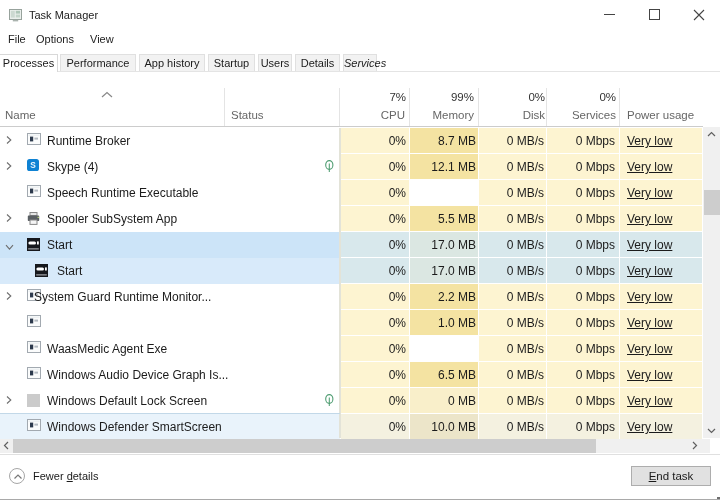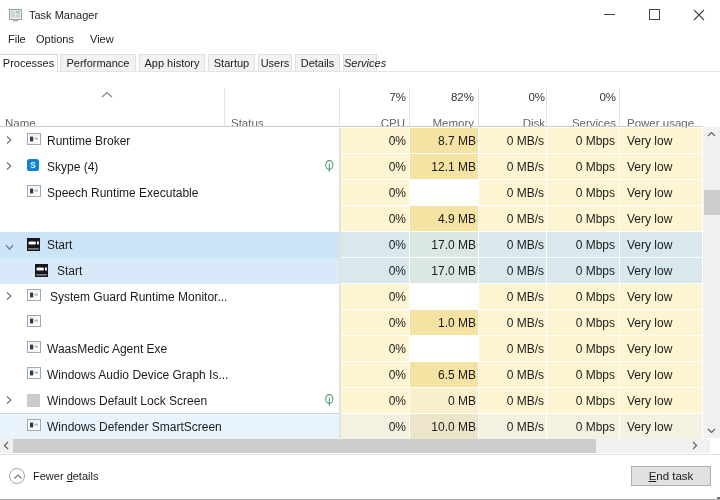--- a/index.html
+++ b/index.html
@@ -11,33 +11,33 @@
 
 .menu { position:absolute; top:33px; font-size:11px; color:#222; }
 
 .tab { position:absolute; top:54px; height:18px; font-size:11px; line-height:17px; text-align:center; color:#1b1b1b; }
 .tab.on { background:#fff; border:1px solid #d8d8d8; border-left:none; border-bottom:none; z-index:2; }
 .tab.off { background:#f2f2f2; border:1px solid #e0e0e0; }
 
 .hsep { position:absolute; top:88px; height:38px; width:1px; background:#e4e4e4; }
 .hline { position:absolute; top:126px; left:0; width:703px; height:1px; background:#cccccc; }
 .hl1 { position:absolute; top:91px; font-size:11.5px; color:#333; }
-.hl2 { position:absolute; top:109px; font-size:11.5px; color:#666;margin-top:8px; }
+.hl2 { position:absolute; top:109px; font-size:11.5px; color:#666; }
 
 .rowwrap { position:absolute; left:0; top:128px; width:703px; height:311px; overflow:hidden; }
 .row { position:absolute; left:0; width:703px; height:26px; }
 .nc { position:absolute; left:0; top:0; width:340px; height:26px; }
 .cell { position:absolute; top:0; height:25px; }
 .chv { position:absolute; top:6px; }
 .chvd { position:absolute; top:8px; }
 .ric { position:absolute; top:6px; }
 .rtx { position:absolute; top:6px; white-space:nowrap; }
 .leaf { position:absolute; left:324px; top:5px; }
 .dr { position:absolute; top:6px; }
-.dl { position:absolute; top:6px; }
+.dl { position:absolute; top:6px;text-decoration:underline; }
 
 .vsb { position:absolute; left:703px; top:127px; width:17px; height:311px; background:#f0f0f0; }
 .vthumb { position:absolute; left:1px; top:63px; width:16px; height:25px; background:#cdcdcd; }
 .sbarrow { position:absolute; width:17px; height:15px; color:#606060; font-size:9px; line-height:15px; text-align:center; }
 .hsb { position:absolute; left:0; top:439px; width:710px; height:14px; background:#f0f0f0; }
 .hthumb { position:absolute; left:13px; top:0; width:583px; height:14px; background:#cdcdcd; }
 .hsbarrow { position:absolute; top:0; height:14px; width:13px; color:#606060; font-size:9px; line-height:13px; text-align:center; }
 
 .fsep { position:absolute; top:454px; left:0; width:720px; height:1px; background:#e0e0e0; }
 .fcirc { position:absolute; left:9px; top:468px; width:16px; height:16px; border:1px solid #a6a6a6; border-radius:50%; }
@@ -86,21 +86,21 @@
     </svg></span>
 <span class="hl2" style="left:231px">Status</span>
 <div class="hsep" style="left:224px"></div>
 <div class="hsep" style="left:339px"></div>
 <div class="hsep" style="left:409px"></div>
 <div class="hsep" style="left:478px"></div>
 <div class="hsep" style="left:546px"></div>
 <div class="hsep" style="left:619px"></div>
 <span class="hl1" style="right:314px">7%</span>
 <span class="hl2" style="right:315px">CPU</span>
-<span class="hl1" style="right:246px">82%</span>
+<span class="hl1" style="right:246px">99%</span>
 <span class="hl2" style="right:246px">Memory</span>
 <span class="hl1" style="right:175px">0%</span>
 <span class="hl2" style="right:175px">Disk</span>
 <span class="hl1" style="right:104px">0%</span>
 <span class="hl2" style="right:104px">Services</span>
 <span class="hl2" style="left:627px">Power usage</span>
 <div class="hline"></div>
 
 <div class="rowwrap">
 <div class="row" style="top:0px">
@@ -180,25 +180,37 @@
         <span class="dr" style="right:2px">0 MB/s</span>
       </div>
       <div class="cell" style="left:547px;width:72px;background:#fdf4d1">
         <span class="dr" style="right:4px">0 Mbps</span>
       </div>
       <div class="cell" style="left:620px;width:82px;background:#fdf4d1">
         <span class="dl" style="left:7px">Very low</span>
       </div>
     </div>
 <div class="row" style="top:78px">
-      <div class="cell" style="left:341px;width:68px;background:#fdf4d1">
-        <span class="dr" style="right:3px">0%</span>
-      </div>
-      <div class="cell" style="left:410px;width:68px;background:#f4e3a2">
-        <span class="dr" style="right:2px">4.9 MB</span>
+      <div class="nc" style="background:#fff">
+        <span class="chv" style="left:6px"><svg width="6" height="10" viewBox="0 0 6 10">
+            <path d="M1 1.5 L4.8 5 L1 8.5" fill="none" stroke="#6e6e6e" stroke-width="1.1"></path>
+          </svg></span>
+        <span class="ric" style="left:27px"><svg width="13" height="13" viewBox="0 0 13 13">
+            <rect x="3" y="0.5" width="7" height="3" fill="#e6e6e6" stroke="#888"></rect>
+            <rect x="0.8" y="3.6" width="11.4" height="5.4" rx="0.8" fill="#5a5f63"></rect>
+            <rect x="3" y="8" width="7" height="4.4" fill="#f5f5f5" stroke="#888"></rect>
+            <rect x="10.6" y="4.8" width="1.2" height="1.2" fill="#c9e77f"></rect>
+          </svg></span>
+        <span class="rtx" style="left:47px">Spooler SubSystem App</span>
+      </div>
+      <div class="cell" style="left:341px;width:68px;background:#fdf4d1">
+        <span class="dr" style="right:3px">0%</span>
+      </div>
+      <div class="cell" style="left:410px;width:68px;background:#f4e3a2">
+        <span class="dr" style="right:2px">5.5 MB</span>
       </div>
       <div class="cell" style="left:479px;width:67px;background:#fdf4d1">
         <span class="dr" style="right:2px">0 MB/s</span>
       </div>
       <div class="cell" style="left:547px;width:72px;background:#fdf4d1">
         <span class="dr" style="right:4px">0 Mbps</span>
       </div>
       <div class="cell" style="left:620px;width:82px;background:#fdf4d1">
         <span class="dl" style="left:7px">Very low</span>
       </div>
@@ -262,24 +274,27 @@
       <div class="nc" style="background:#fff">
         <span class="chv" style="left:6px"><svg width="6" height="10" viewBox="0 0 6 10">
             <path d="M1 1.5 L4.8 5 L1 8.5" fill="none" stroke="#6e6e6e" stroke-width="1.1"></path>
           </svg></span>
         <span class="ric" style="left:27px"><svg width="14" height="12" viewBox="0 0 14 12" style="position:relative;top:-1.5px;left:-0.5px">
             <rect x="0.5" y="0.5" width="13" height="11" fill="#fbfcfc" stroke="#a2a9b0"></rect>
             <rect x="1.5" y="1.5" width="11" height="1.6" fill="#eef1f3"></rect>
             <rect x="3" y="3.6" width="3.2" height="4.8" fill="#2d3a4d"></rect>
             <rect x="7.4" y="4.6" width="3.6" height="2" fill="#b3bac1"></rect>
           </svg></span>
-        <span class="rtx" style="left:50px">System Guard Runtime Monitor...</span>
-      </div>
-      <div class="cell" style="left:341px;width:68px;background:#fdf4d1">
-        <span class="dr" style="right:3px">0%</span>
+        <span class="rtx" style="left:34px">System Guard Runtime Monitor...</span>
+      </div>
+      <div class="cell" style="left:341px;width:68px;background:#fdf4d1">
+        <span class="dr" style="right:3px">0%</span>
+      </div>
+      <div class="cell" style="left:410px;width:68px;background:#f4e3a2">
+        <span class="dr" style="right:2px">2.2 MB</span>
       </div>
       <div class="cell" style="left:479px;width:67px;background:#fdf4d1">
         <span class="dr" style="right:2px">0 MB/s</span>
       </div>
       <div class="cell" style="left:547px;width:72px;background:#fdf4d1">
         <span class="dr" style="right:4px">0 Mbps</span>
       </div>
       <div class="cell" style="left:620px;width:82px;background:#fdf4d1">
         <span class="dl" style="left:7px">Very low</span>
       </div>

